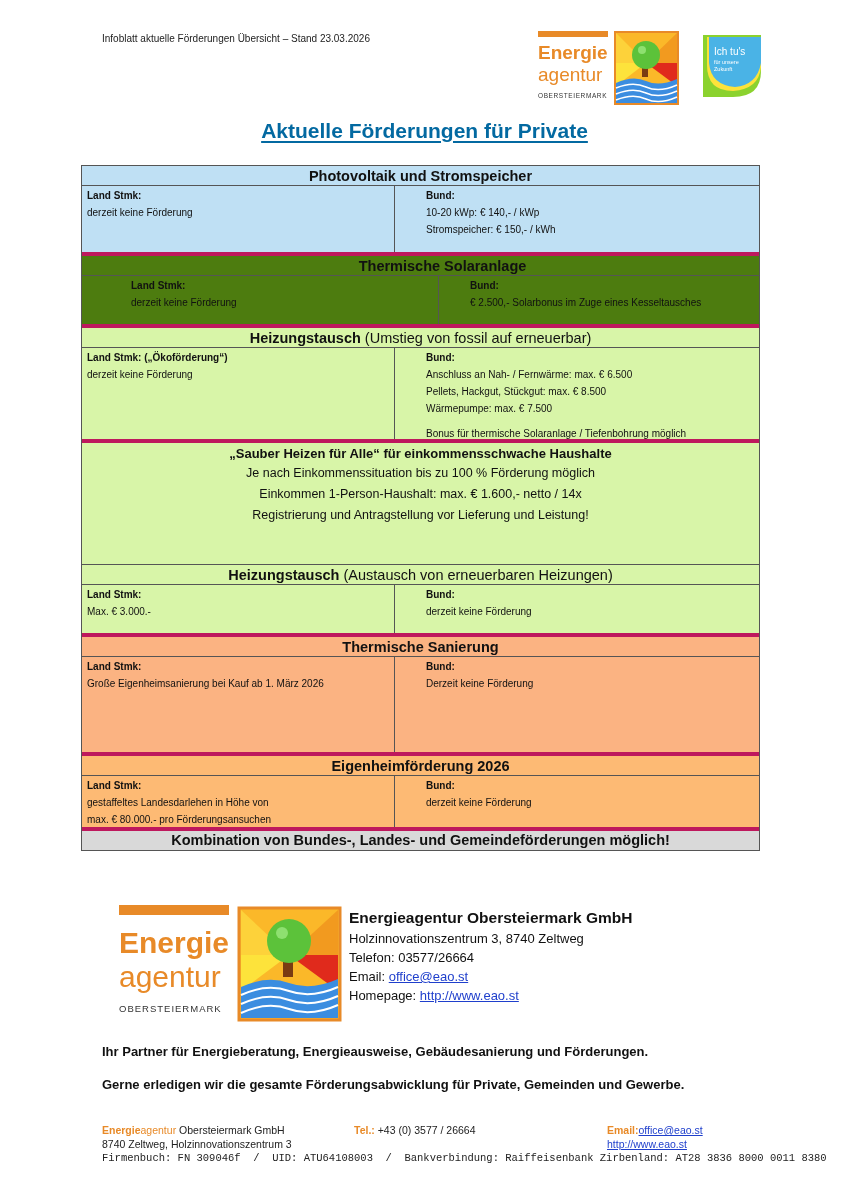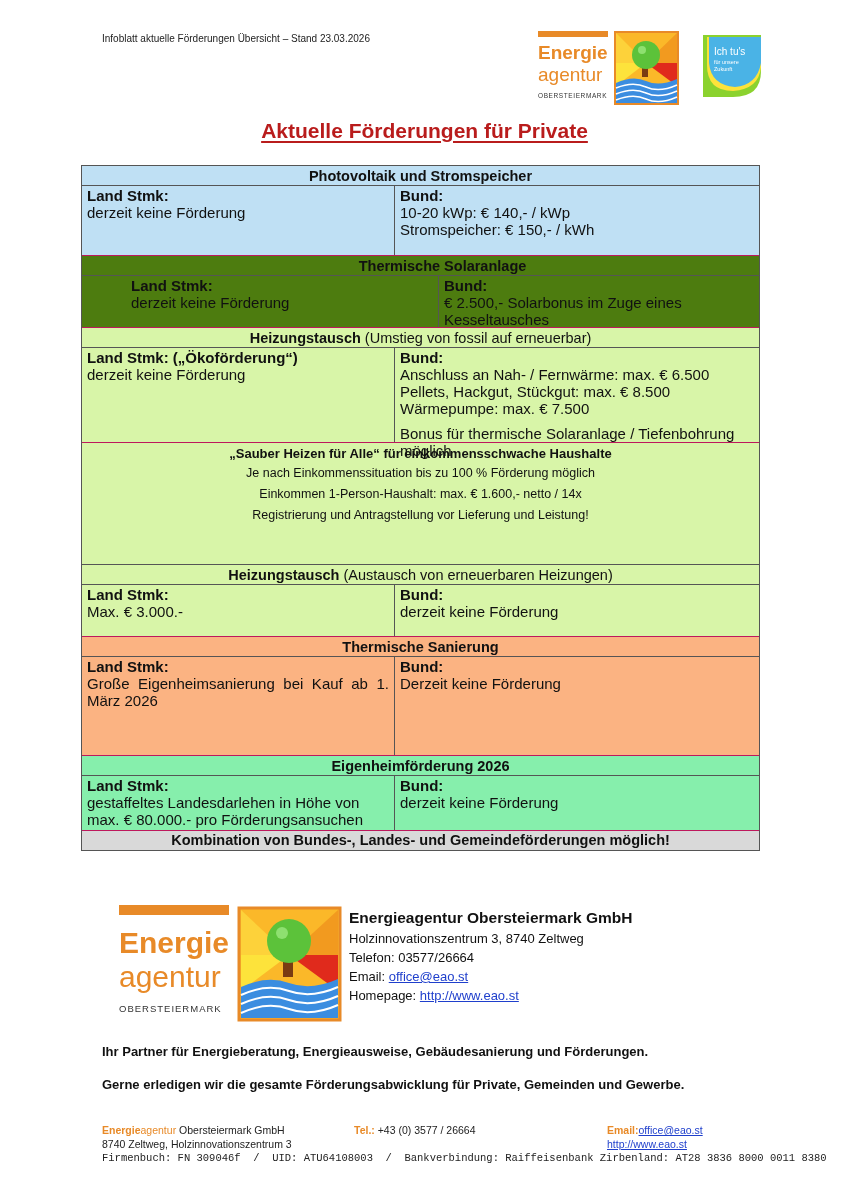--- a/index.html
+++ b/index.html
@@ -6,42 +6,42 @@
   html, body { width: 849px; height: 1200px; background: #ffffff; }
   body { position: relative; font-family: "Liberation Sans", sans-serif; color: #111; overflow: hidden; }
 
   .doc-header { position: absolute; left: 102px; top: 33px; font-size: 10px; color: #222; }
 
   
   .logo-top { position: absolute; left: 538px; top: 31px; width: 143px; height: 76px; }
   .ichtus { position: absolute; left: 697px; top: 31px; width: 70px; height: 70px; }
 
   .page-title { position: absolute; left: 0; width: 849px; top: 119px; text-align: center;
-    font-size: 21px; font-weight: bold; color: #b91c1c; text-decoration: underline; text-underline-offset: 3px; }
+    font-size: 21px; font-weight: bold; color: #0369a1; text-decoration: underline; text-underline-offset: 3px; }
 
   
   .grid { position: absolute; left: 81px; top: 165px; width: 679px; border: 1px solid #555; }
   .sec-head { text-align: center; font-size: 14.5px; font-weight: bold; border-bottom: 1px solid #555; height: 20px; line-height: 20px; }
   .sec-head .normal { font-weight: normal; }
-  .row2 { display: flex; border-bottom: 1px solid #be185d; font-size: 15px; line-height: 17px; }
+  .row2 { display: flex; border-bottom: 4px solid #be185d; font-size: 10px; line-height: 17px; gap: 26px; }
   .row2 .cell { padding: 1px 5px 3px 5px; }
   .row2 .left { width: 313px; border-right: 1px solid #555; }
   .row2 .right { flex: 1; }
   .cell .lbl { font-weight: bold; }
   .cell .gap { margin-top: 8px; }
   .justify { text-align: justify; text-align-last: left; }
   .center-block { text-align: center; font-size: 12.5px; line-height: 21px; padding-top: 2px; border-bottom: 1px solid #555; }
   .center-block .hd { font-weight: bold; font-size: 13px; line-height: 18px; }
   .final { text-align: center; font-weight: bold; font-size: 14.5px; height: 19px; line-height: 19px; background: #d9d9d9; }
 
   .blue { background: #bfe0f4; }
   .yellow { background: #4d7c0f; padding-left: 44px; }
   .green { background: #d8f5a8; }
   .orange { background: #fbb382; }
-  .lavender { background: #86efac; }
+  .lavender { background: #fdba74; }
 
   
   .logo-bottom { position: absolute; left: 119px; top: 905px; width: 224px; height: 118px; }
   .contact { position: absolute; left: 349px; top: 907px; font-size: 13px; line-height: 19px; }
   .contact .co-name { font-weight: bold; font-size: 15.5px; line-height: 22px; }
   a.lnk { color: #1f3fcc; text-decoration: underline; }
 
   .slogan { position: absolute; left: 102px; top: 1044px; font-weight: bold; font-size: 13px; line-height: 16px; width: 650px; }
   .slogan2 { top: 1077px; }
 

